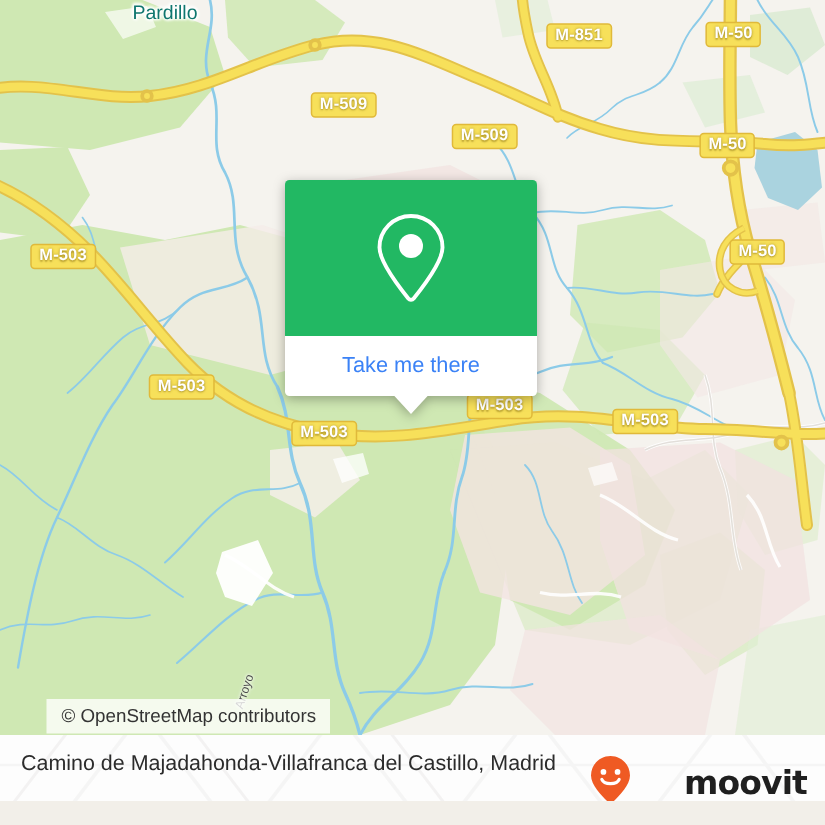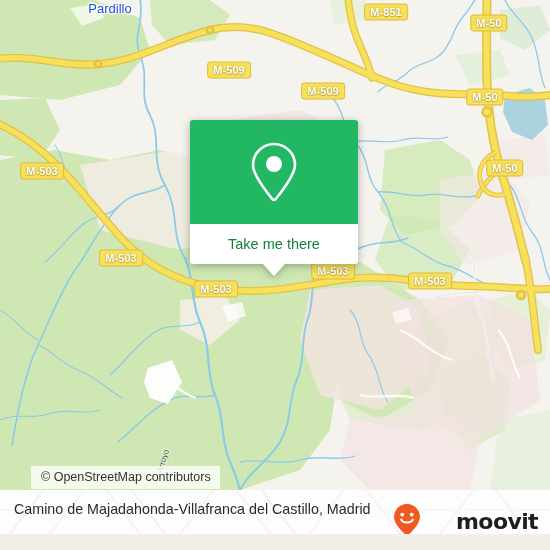--- a/index.html
+++ b/index.html
@@ -42,21 +42,21 @@
     letter-spacing: 0.1px;
     white-space: nowrap;
     text-shadow: 0 0 2px rgba(120,95,10,.55), 0 1px 1px rgba(120,95,10,.35);
     transform: translate(-50%, -50%);
   }
 
   
   .place-label {
     position: absolute;
     transform: translate(-50%, -50%);
-    color: #1d4ed8;
+    color: #0f766e;
     font-size: 13px;
     font-family: "Liberation Sans", sans-serif;
     white-space: nowrap;
     text-shadow:
       1px 0 2px #ffffff, -1px 0 2px #ffffff,
       0 1px 2px #ffffff, 0 -1px 2px #ffffff,
       1px 1px 2px #ffffff, -1px -1px 2px #ffffff;
   }
   .stream-label {
     position: absolute;
@@ -84,21 +84,21 @@
     align-items: center;
     justify-content: center;
   }
   #popup .card-bottom {
     background: #ffffff;
     height: 40px;
     border-radius: 0 0 3px 3px;
     display: flex;
     align-items: center;
     justify-content: center;
-    color: #15803d;
+    color: #3b82f6;
     font-size: 14.5px;
     font-family: "Liberation Sans", sans-serif;
   }
   #popup .tail {
     position: absolute;
     left: 50%;
     bottom: -12px;
     margin-left: -12px;
     width: 0; height: 0;
     border-left: 12px solid transparent;
@@ -312,21 +312,21 @@
         </g>
 
       </g>
     </svg>
 
     <div class="place-label" style="left:110px; top:8px;">Pardillo</div>
     <div class="stream-label" style="left:163px; top:461px;">Arroyo</div>
 
     <div class="shield" style="left:229px; top:70px;">M-509</div>
     <div class="shield" style="left:323px; top:91px;">M-509</div>
-    <div class="shield" style="left:386px; top:12px;">M-851</div>
+    <div class="shield" style="left:386px; top:24px;">M-851</div>
     <div class="shield" style="left:489px; top:23px;">M-50</div>
     <div class="shield" style="left:485px; top:97px;">M-50</div>
     <div class="shield" style="left:505px; top:168px;">M-50</div>
     <div class="shield" style="left:42px;  top:171px;">M-503</div>
     <div class="shield" style="left:121px; top:258px;">M-503</div>
     <div class="shield" style="left:216px; top:289px;">M-503</div>
     <div class="shield" style="left:333px; top:271px;">M-503</div>
     <div class="shield" style="left:430px; top:281px;">M-503</div>
 
     <div id="popup">

